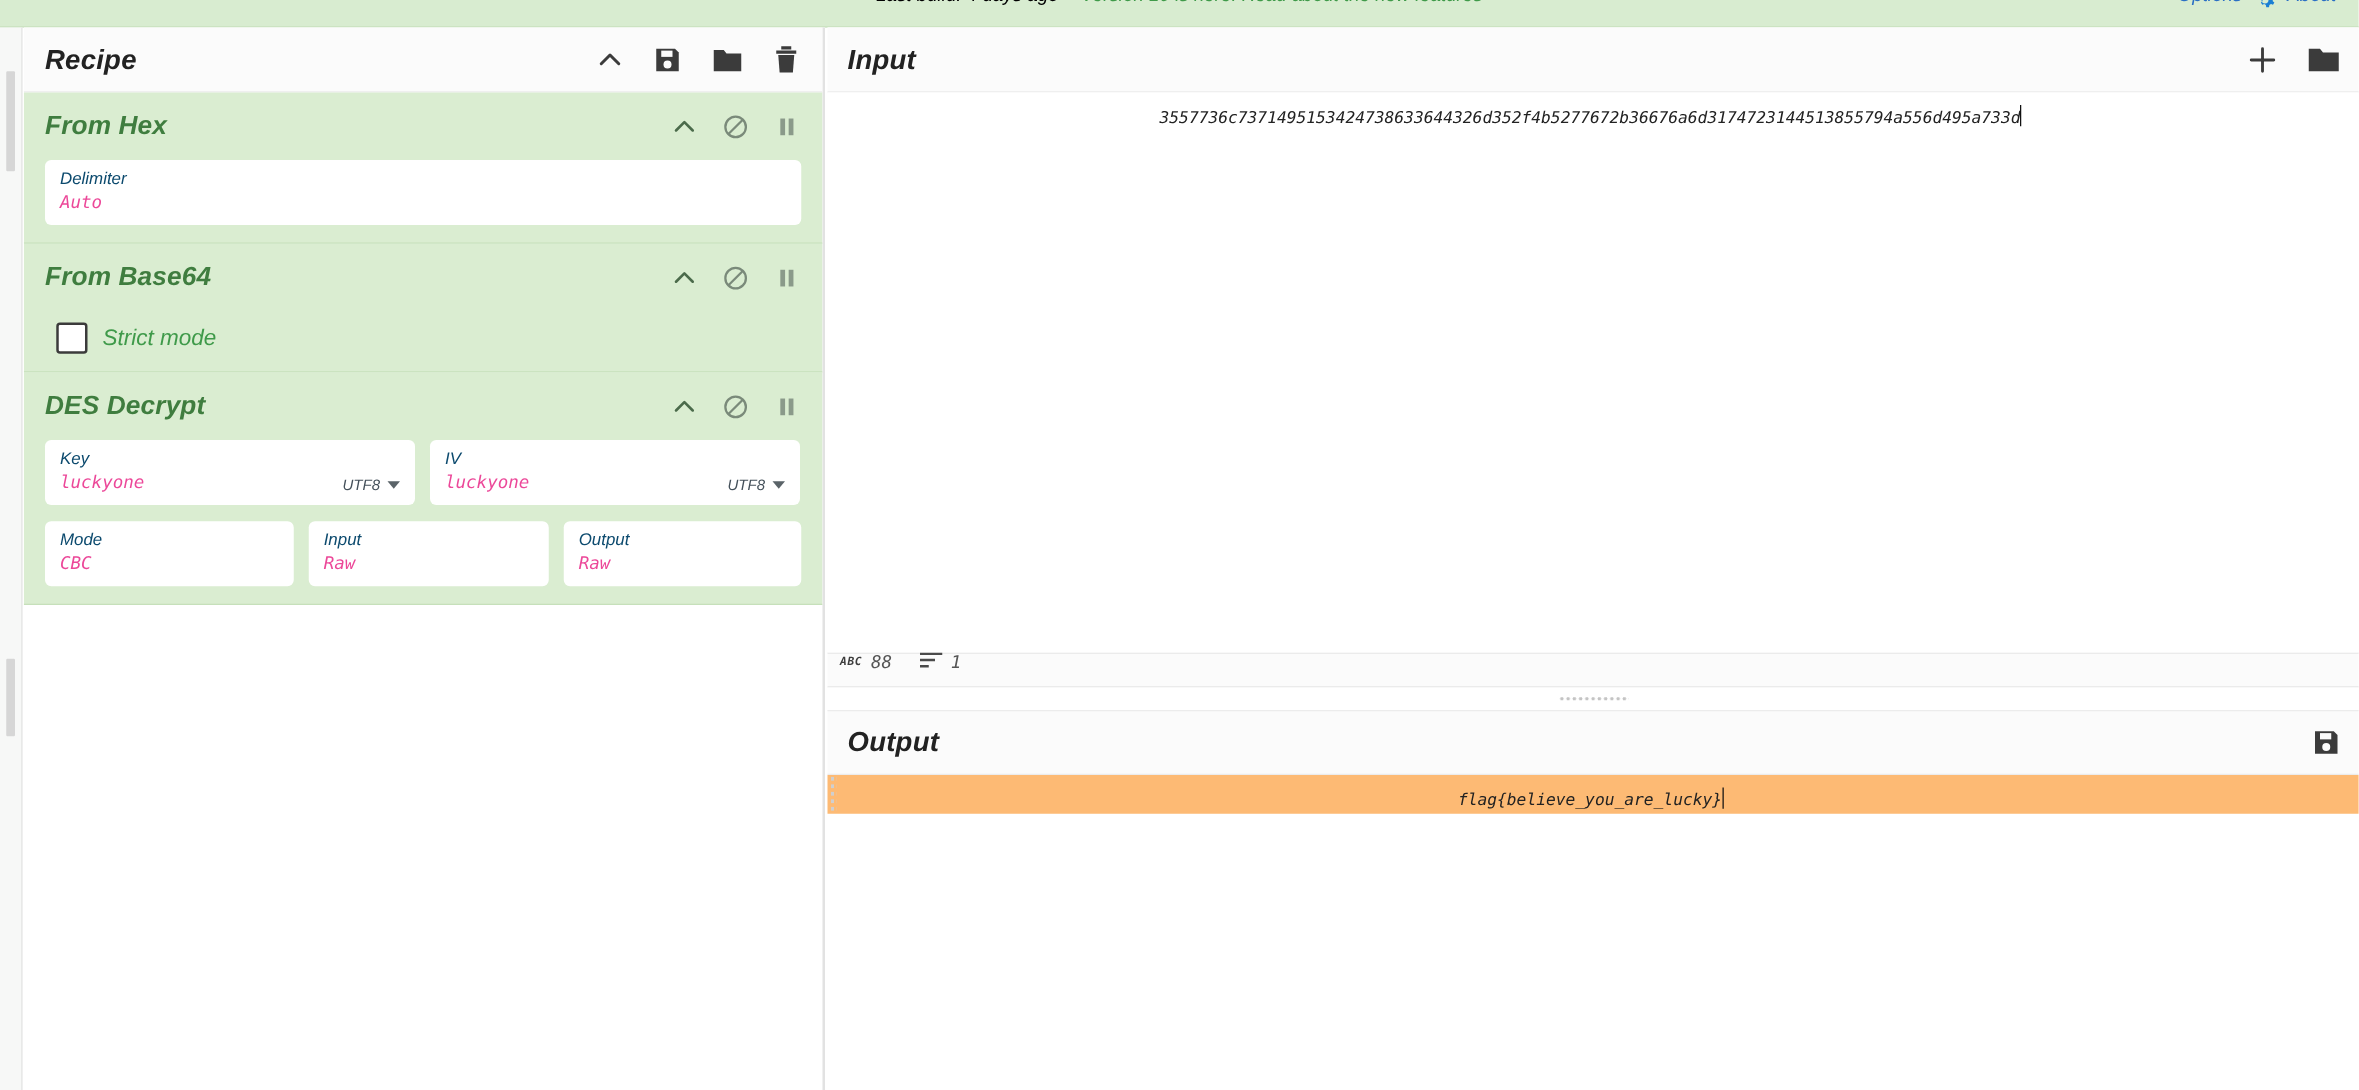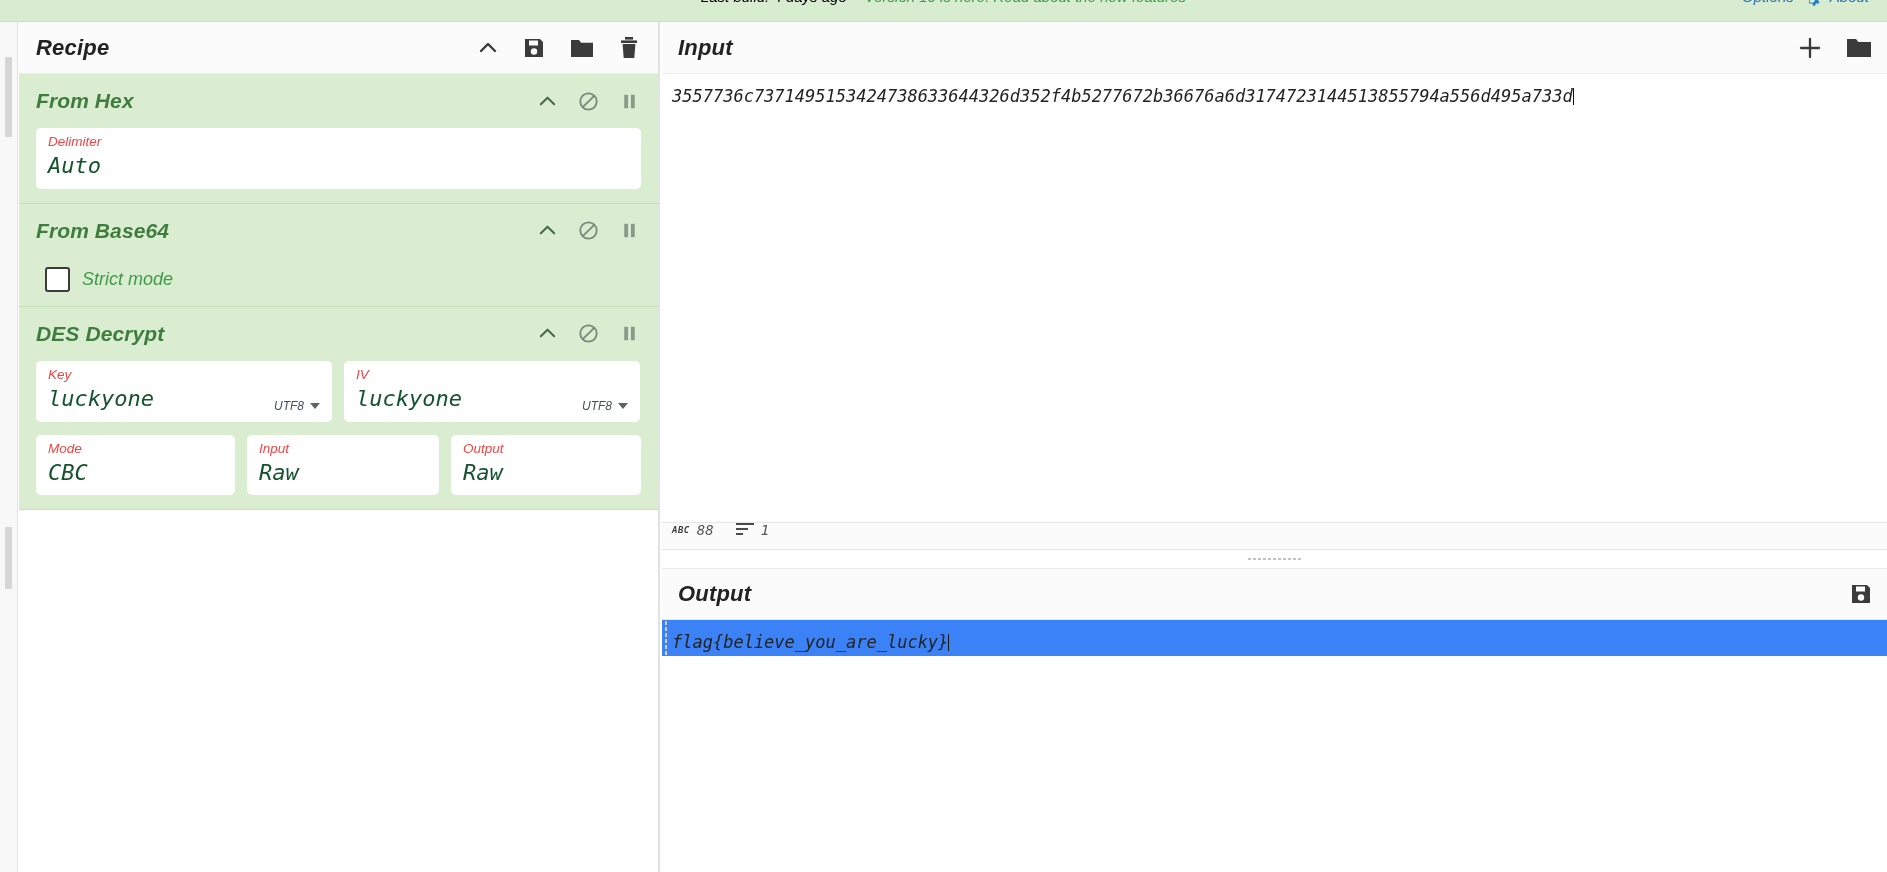--- a/index.html
+++ b/index.html
@@ -84,24 +84,24 @@
   .op-icon { color: #6b7b6b; display: flex; align-items: center; }
 
   .op-body { padding: 0 17px; }
   .row { display: flex; gap: 12px; margin-top: 10px; align-items: stretch; }
 
   .field {
     background: #ffffff; border-radius: 5px;
     padding: 6px 12px 8px 12px; position: relative;
     min-height: 52px; display: flex; flex-direction: column; justify-content: center;
   }
-  .field-label { font-size: 13.5px; color: #ef4444; line-height: 1.2; }
+  .field-label { font-size: 13.5px; color: #0c4a6e; line-height: 1.2; }
   .field-value {
     font-family: "DejaVu Sans Mono", "Liberation Mono", monospace;
-    font-size: 22px; color: #14532d; line-height: 1.3; margin-top: 2px;
+    font-size: 14px; color: #ec4899; line-height: 1.3; margin-top: 2px;
   }
   .field.full { width: 100%; }
 
   .caret-down {
     width: 0; height: 0; border-left: 6px solid transparent;
     border-right: 6px solid transparent; border-top: 7px solid #5a6368;
   }
   .field .sel-caret { position: absolute; right: 14px; top: 50%; margin-top: -3px; }
 
   .unit {
@@ -133,22 +133,23 @@
     border-bottom: 1px solid #ececec;
   }
   .io-actions { margin-left: auto; display: flex; align-items: center; gap: 22px; }
 
   .input-area {
     position: relative; height: 448px; background: #ffffff;
     padding: 10px 14px 0 10px; overflow: hidden;
   }
   .code {
     font-family: "DejaVu Sans Mono", "Liberation Mono", monospace;
-    font-size: 17px; color: #222; white-space: pre-wrap; word-break: break-all;
+    font-size: 13px; color: #222; white-space: pre-wrap; word-break: break-all;
     line-height: 1.5;
+    text-align: center;
   }
   .caret-bar {
     display: inline-block; width: 1px; height: 17px;
     background: #111; vertical-align: -3px;
   }
 
   .status-bar {
     height: 28px; display: flex; align-items: center; gap: 10px;
     padding: 0 14px 12px 10px; background: #fbfbfb;
     border-top: 1px solid #e6e6e6; border-bottom: 1px solid #e6e6e6;
@@ -169,21 +170,21 @@
     width: 56px; height: 4px;
     background-image: radial-gradient(#c4c4c4 40%, transparent 41%);
     background-size: 5px 4px;
   }
   .vdots {
     position: absolute; left: 2px; top: 0; width: 5px; height: 100%;
     background-image: radial-gradient(#cfcfcf 40%, transparent 41%);
     background-size: 4px 6px;
   }
 
-  .output-area { position: relative; background: #3b82f6; padding: 10px 14px 0 10px; }
+  .output-area { position: relative; background: #fdba74; padding: 10px 14px 0 10px; }
 </style>
 </head>
 <body>
 
 <div class="app">
 
   <div class="banner">
     <div class="banner-inner">
       <span>Last build: 4 days ago</span>
       <span class="banner-mid">Version 10 is here! Read about the new features</span>

